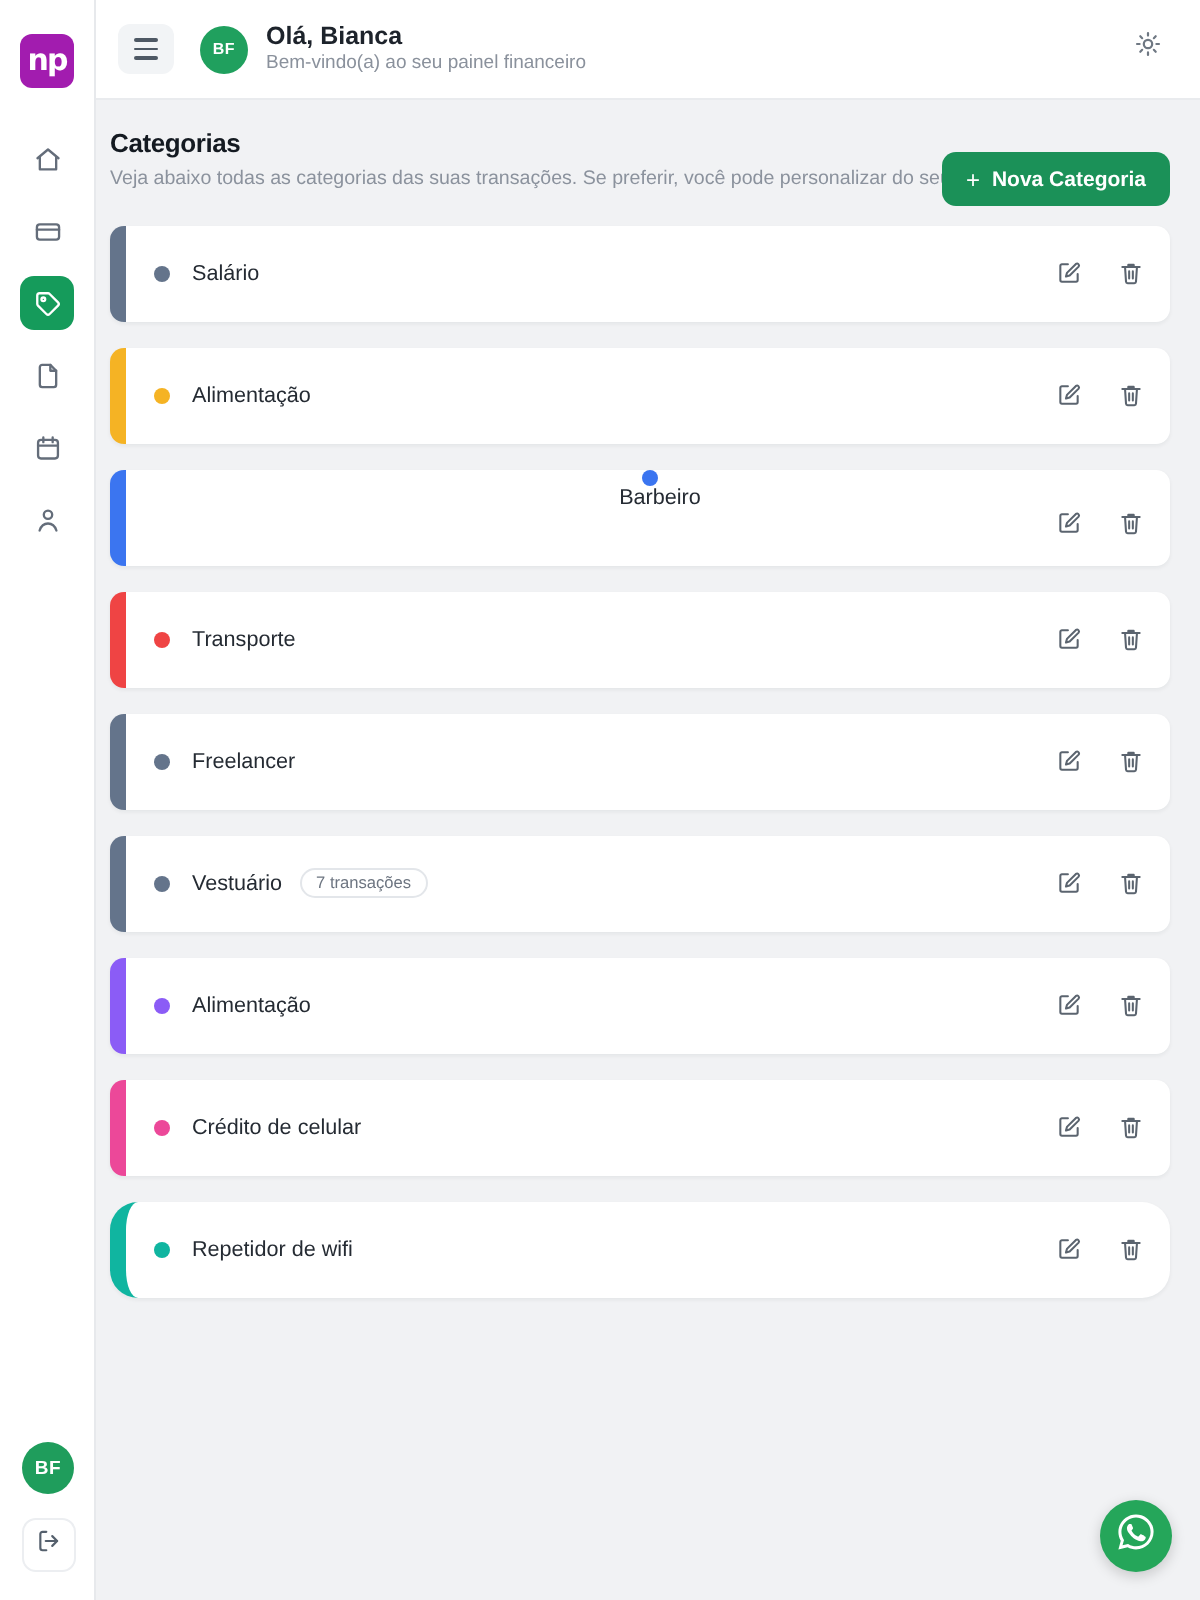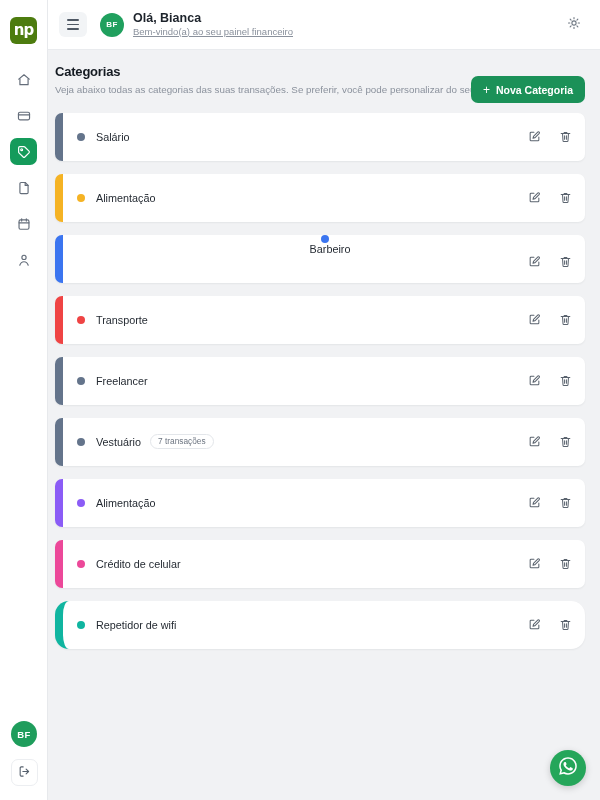--- a/index.html
+++ b/index.html
@@ -18,21 +18,21 @@
     width: 48px; height: 800px;
     background: #ffffff;
     border-right: 1px solid #e7e9ec;
     display: flex; flex-direction: column; align-items: center;
     flex: 0 0 48px;
     position: relative;
   }
   .logo {
     width: 27px; height: 27px; margin-top: 17px;
     border-radius: 6px;
-    background: #4d7c0f;
+    background: #a21caf;
     display: flex; align-items: center; justify-content: center;
     color: #ffffff; font-size: 15px; font-weight: 700;
     letter-spacing: -1px; line-height: 1;
     font-family: "DejaVu Sans", sans-serif;
   }
   .nav { margin-top: 22px; display: flex; flex-direction: column; gap: 9px; align-items: center; }
   .nav-item {
     width: 27px; height: 27px; border-radius: 7px;
     display: flex; align-items: center; justify-content: center;
     color: #646d7a;
@@ -76,21 +76,21 @@
 
   .avatar-top {
     width: 24px; height: 24px; border-radius: 50%;
     background: #20a05e; color: #ffffff;
     display: flex; align-items: center; justify-content: center;
     font-size: 8px; font-weight: 700; letter-spacing: .3px;
     margin-left: 13px; flex: 0 0 24px;
   }
   .greet { margin-left: 9px; line-height: 1.15; }
   .greet-title { font-size: 12.5px; font-weight: 700; color: #1d232b; }
-  .greet-sub { font-size: 9.5px; color: #8a919c; margin-top: 1px; text-decoration: underline; }
+  .greet-sub { font-size: 9.5px; color: #8a919c; margin-top: 1px; }
   .theme-toggle {
     margin-left: auto;
     width: 28px; height: 28px; border-radius: 8px; background: #ffffff;
     display: flex; align-items: center; justify-content: center;
     color: #6f7883;
   }
   .theme-toggle svg { width: 14px; height: 14px; }
 
   
   .content { flex: 1; padding: 14px 15px 0 7px; position: relative; }

